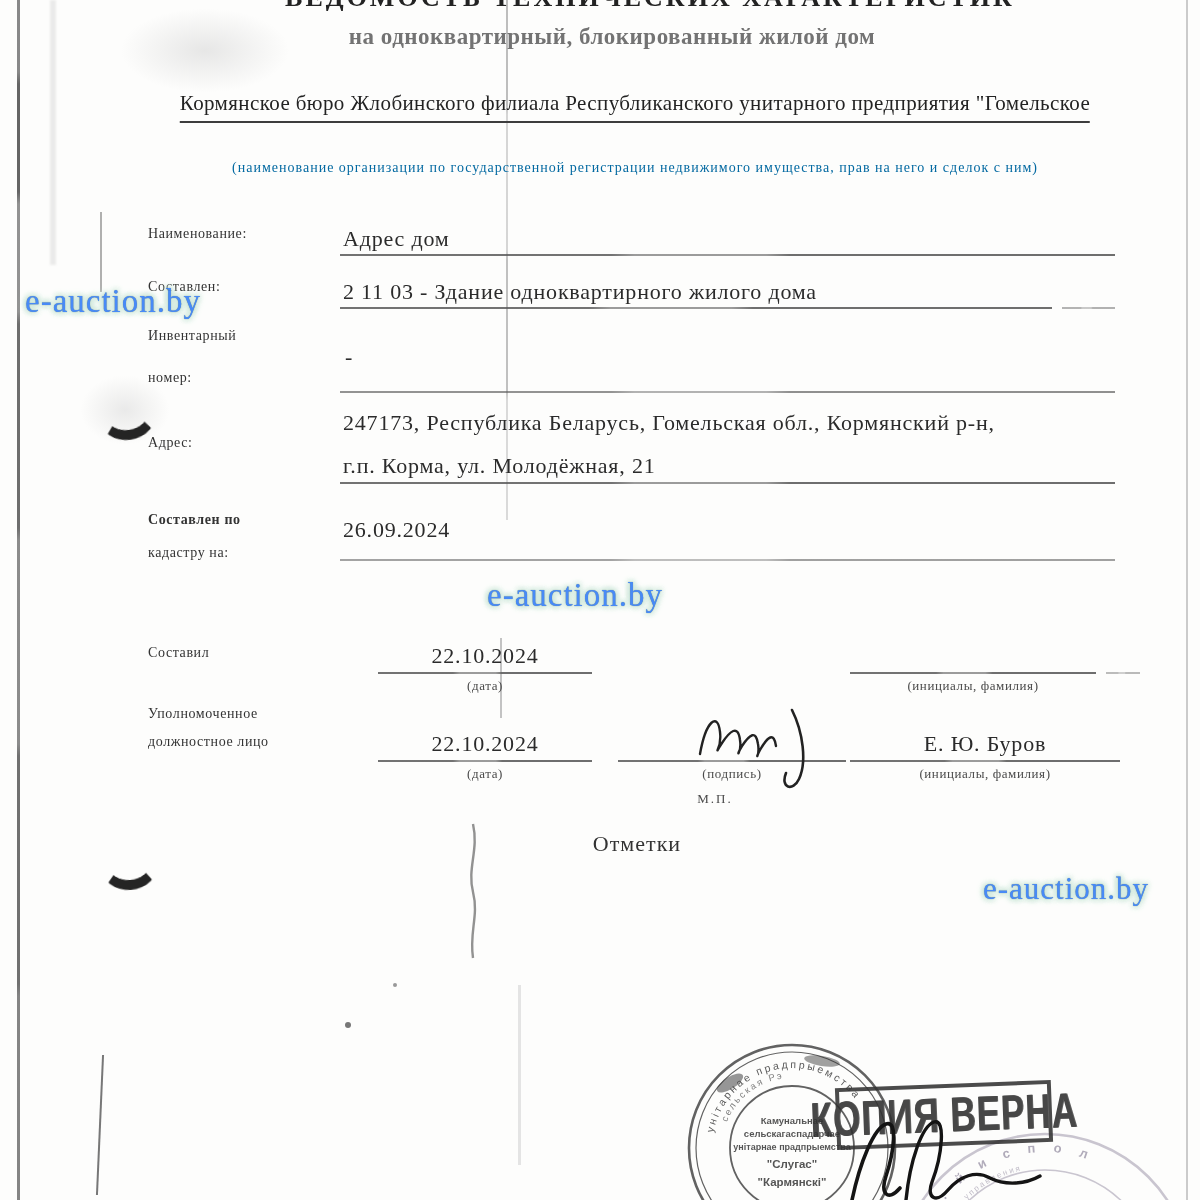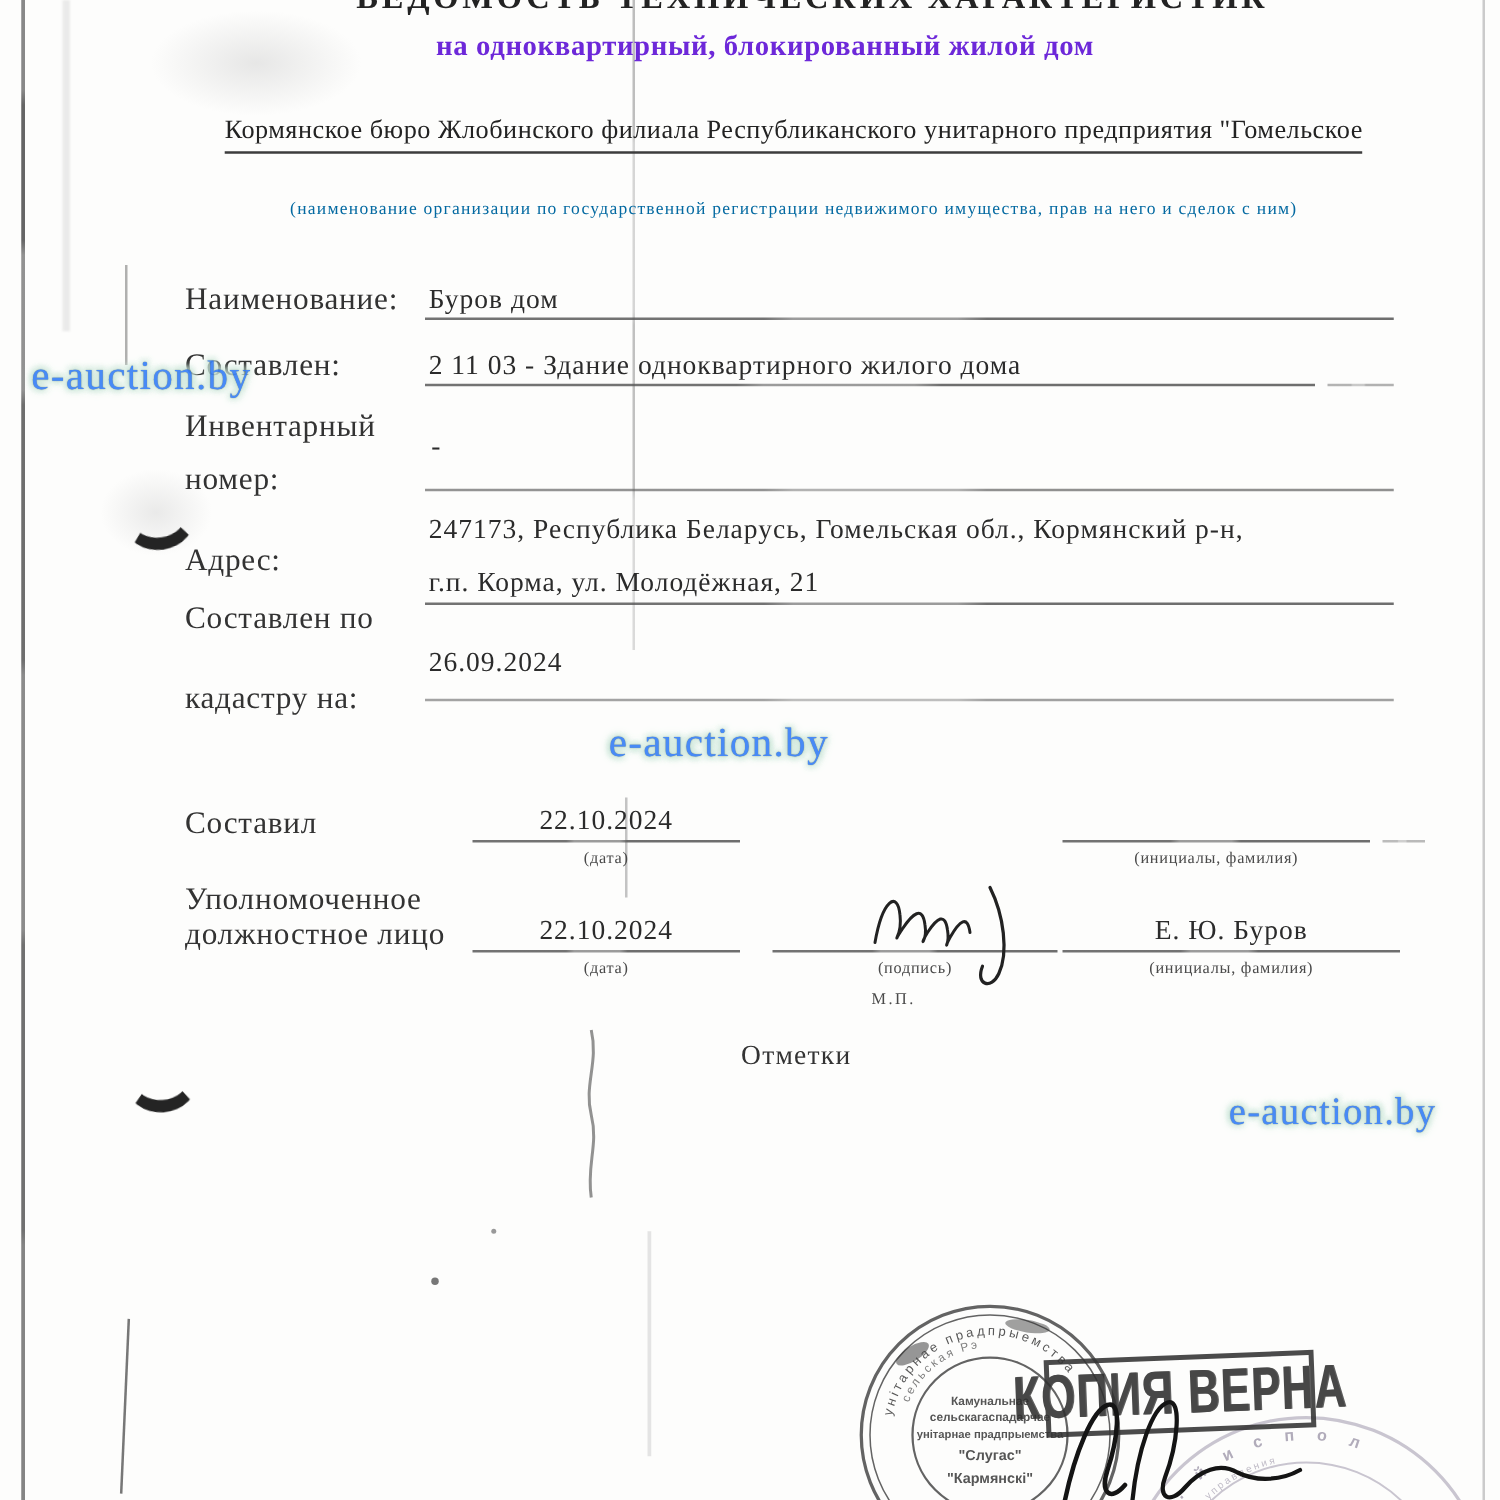--- a/index.html
+++ b/index.html
@@ -4,21 +4,21 @@
 <style>
   html,body{margin:0;padding:0;background:#e8e8e8;}
   #page{
     position:relative;width:1200px;height:1200px;overflow:hidden;
     background:#fdfdfc;
     font-family:"Liberation Serif","DejaVu Serif",serif;
     color:#2e2e2e;
   }
   .abs{position:absolute;}
   .ctr{transform:translateX(-50%);white-space:nowrap;}
-  .lbl{font-size:25px;letter-spacing:.6px;color:#333;}
+  .lbl{font-size:14px;letter-spacing:.6px;color:#333;}
   .val{font-size:22px;letter-spacing:.8px;color:#2b2b2b;}
   .cap{font-size:13px;letter-spacing:.6px;color:#4a4a4a;}
   .uline{height:2px;background:linear-gradient(90deg,#5a5a5a 0 35%,#8a8a8a 38% 55%,#555 58% 100%);opacity:.85;}
   .orgline{
     font-size:21px;letter-spacing:.4px;color:#232323;
     border-bottom:2px solid #3d3d3d;padding-bottom:5px;
   }
   .wm{
     font-size:33px;letter-spacing:1px;color:#3b82f6;opacity:.93;white-space:nowrap;
     text-shadow:0 0 1px #5a7a70,-2px -2px 4px #cde7da,2px -2px 4px #cde7da,
@@ -60,45 +60,45 @@
   <div class="abs artifact" style="left:518px;top:985px;width:3px;height:180px;background:#ababab;opacity:.3;"></div>
   <div class="abs artifact" style="left:1186px;top:0;width:2px;height:1200px;background:#9a9a9a;opacity:.5;"></div>
   <div class="abs artifact" style="left:120px;top:8px;width:170px;height:85px;background:radial-gradient(ellipse at center,#d0d0d0,transparent 70%);opacity:.5;"></div>
   <div class="abs artifact" style="left:80px;top:375px;width:90px;height:70px;background:radial-gradient(ellipse at center,#d6d6d6,transparent 70%);opacity:.5;"></div>
   <div class="abs crescent artifact" style="left:98px;top:388px;transform:rotate(-8deg);"></div>
   <div class="abs crescent artifact" style="left:100px;top:838px;transform:rotate(-4deg);"></div>
   <div class="abs artifact" style="left:345px;top:1022px;width:6px;height:6px;border-radius:50%;background:#777;"></div>
   <div class="abs artifact" style="left:393px;top:983px;width:4px;height:4px;border-radius:50%;background:#999;"></div>
 
   <div class="abs ctr" style="left:650px;top:-17px;font-size:26px;font-weight:bold;letter-spacing:3px;color:#232323;">ВЕДОМОСТЬ ТЕХНИЧЕСКИХ ХАРАКТЕРИСТИК</div>
-  <div class="abs ctr" style="left:612px;top:24px;font-size:23px;font-weight:bold;letter-spacing:.5px;color:#6d28d9;">на одноквартирный, блокированный жилой дом</div>
+  <div class="abs ctr" style="left:612px;top:24px;font-size:23px;font-weight:bold;letter-spacing:.5px;color:#737373;">на одноквартирный, блокированный жилой дом</div>
 
   <div class="abs ctr orgline" style="left:635px;top:91px;">Кормянское бюро Жлобинского филиала Республиканского унитарного предприятия "Гомельское</div>
   <div class="abs ctr" style="left:635px;top:160px;font-size:14px;letter-spacing:1px;color:#0369a1;">(наименование организации по государственной регистрации недвижимого имущества, прав на него и сделок с ним)</div>
 
   <div class="abs lbl" style="left:148px;top:226px;">Наименование:</div>
-  <div class="abs val" style="left:343px;top:226px;">Буров дом</div>
+  <div class="abs val" style="left:343px;top:226px;">Адрес дом</div>
   <div class="abs uline" style="left:340px;top:254px;width:775px;"></div>
 
   <div class="abs lbl" style="left:148px;top:279px;">Составлен:</div>
   <div class="abs val" style="left:343px;top:279px;">2 11 03 - Здание одноквартирного жилого дома</div>
   <div class="abs uline" style="left:340px;top:307px;width:712px;"></div>
   <div class="abs uline" style="left:1062px;top:307px;width:53px;opacity:.45;"></div>
 
   <div class="abs lbl" style="left:148px;top:328px;">Инвентарный</div>
   <div class="abs lbl" style="left:148px;top:370px;">номер:</div>
   <div class="abs val" style="left:345px;top:344px;">-</div>
   <div class="abs uline" style="left:340px;top:391px;width:775px;opacity:.65;"></div>
 
   <div class="abs val" style="left:343px;top:410px;">247173, Республика Беларусь, Гомельская обл., Кормянский р-н,</div>
   <div class="abs lbl" style="left:148px;top:435px;">Адрес:</div>
   <div class="abs val" style="left:343px;top:453px;">г.п. Корма, ул. Молодёжная, 21</div>
   <div class="abs uline" style="left:340px;top:482px;width:775px;"></div>
 
-  <div class="abs lbl" style="left:148px;top:481px;">Составлен по</div>
+  <div class="abs lbl" style="left:148px;top:512px;font-weight:bold;">Составлен по</div>
   <div class="abs lbl" style="left:148px;top:545px;">кадастру на:</div>
   <div class="abs val" style="left:343px;top:517px;">26.09.2024</div>
   <div class="abs uline" style="left:340px;top:559px;width:775px;opacity:.55;"></div>
 
   <div class="abs wm" style="left:25px;top:283px;">e-auction.by</div>
   <div class="abs wm" style="left:487px;top:577px;">e-auction.by</div>
   <div class="abs wm" style="left:983px;top:871px;font-size:31px;">e-auction.by</div>
 
   <div class="abs lbl" style="left:148px;top:645px;">Составил</div>
   <div class="abs val sigbox" style="left:378px;top:643px;width:214px;">22.10.2024</div>

